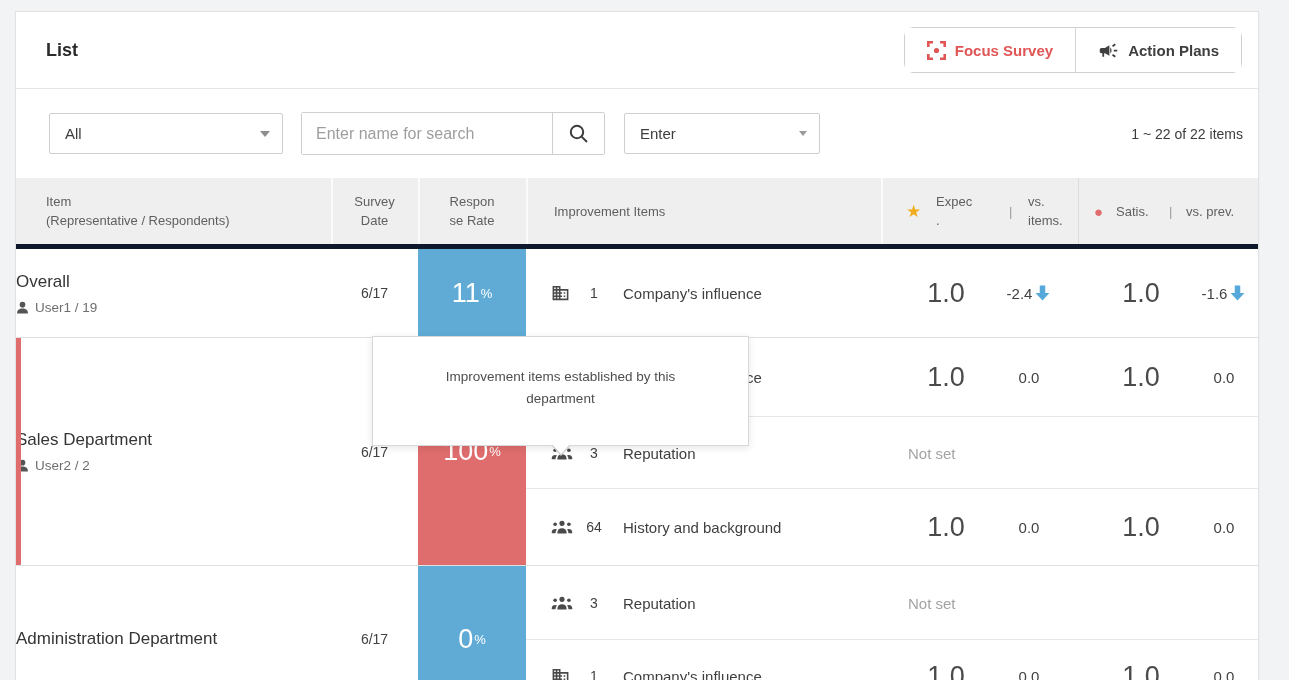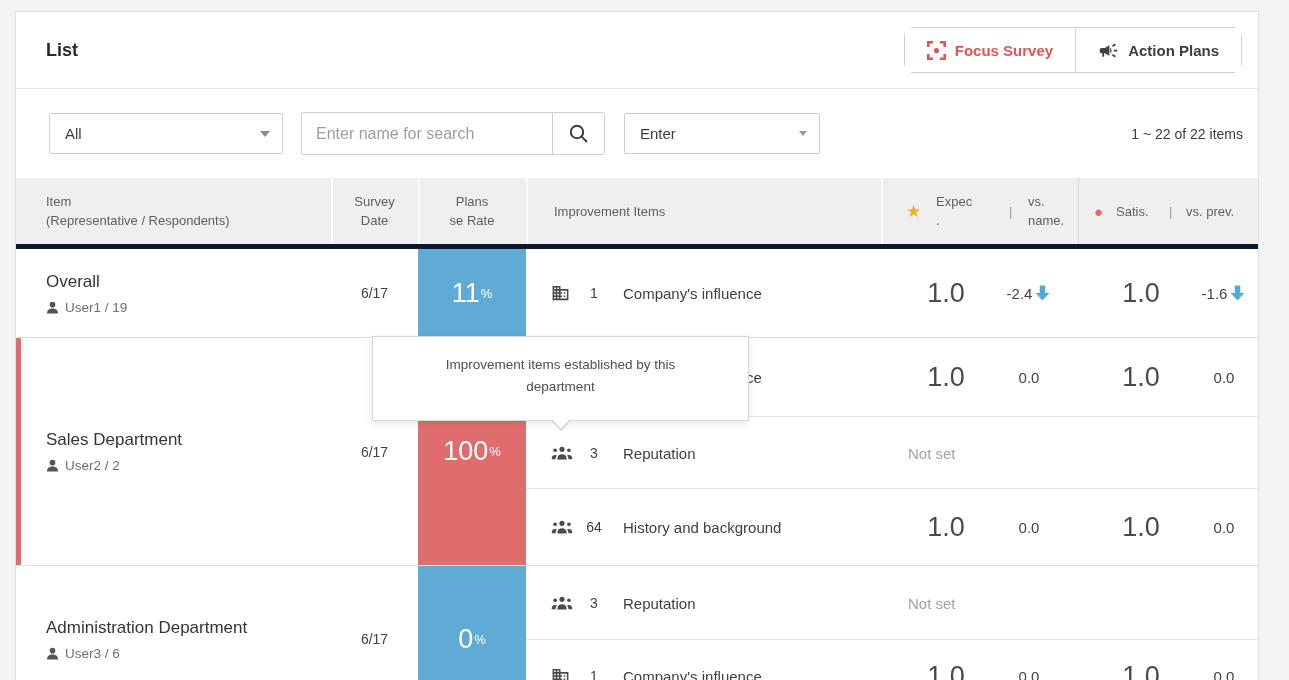--- a/index.html
+++ b/index.html
@@ -42,21 +42,21 @@
   .th.center { text-align:center; }
   .vline { position:absolute; top:0; bottom:0; width:2px; background:#fbfbfb; }
   .vline.gray { width:1px; background:#dcdcdc; }
   .star { color:#f0ad1e; font-size:17px; }
   .dot { color:#e06c6c; font-size:15px; }
   .sep { color:#9b9b9b; }
 
   
   .group { position:relative; display:flex; border-bottom:1px solid #e0e0e0; }
   .stripe { position:absolute; left:0; top:0; bottom:0; width:5px; background:#e06d6d; }
-  .cell-item { width:315px; display:flex; flex-direction:column; justify-content:center; padding-left:30px; }
+  .cell-item { width:315px; display:flex; flex-direction:column; justify-content:center; }
   .dept-name { font-size:17px; color:#353535; }
   .dept-user { margin-top:8px; display:flex; align-items:center; gap:6px; font-size:13.5px; color:#6e6e6e; }
   .cell-date { width:87px; display:flex; align-items:center; justify-content:center; font-size:14px; color:#424242; }
   .cell-rate { width:108px; display:flex; align-items:center; justify-content:center; color:#fff; }
   .cell-rate.blue { background:#5fabd5; }
   .cell-rate.red { background:#e06d6d; }
   .rate-num { font-size:27px; }
   .rate-unit { font-size:13px; margin-left:1px; }
   .cell-items { flex:1; }
   .subrow { position:relative; height:75px; }
@@ -66,21 +66,21 @@
   .sr-num { left:50px; width:36px; text-align:center; font-size:14px; color:#3f3f3f; }
   .sr-label { left:97px; font-size:15px; color:#3f3f3f; white-space:nowrap; }
   .score { width:80px; text-align:center; font-size:27px; font-weight:300; color:#4a4a4a; }
   .score.expec { left:380px; } .score.satis { left:575px; }
   .delta { width:66px; display:flex; align-items:center; justify-content:center; gap:2px;
     font-size:15px; color:#424242; }
   .delta.expec { left:470px; } .delta.satis { left:665px;justify-content:center; }
   .notset { left:382px; font-size:15px; color:#a3a3a3; }
 
   
-  .tooltip { position:absolute; left:372px; top:336px; width:377px; height:85px; background:#fff;
+  .tooltip { position:absolute; left:372px; top:336px; width:377px; height:110px; background:#fff;
     border:1px solid #d8d8d8; box-shadow:0 2px 8px rgba(0,0,0,.10); z-index:10;
     display:flex; align-items:center; justify-content:center; padding:4px 50px 10px 50px; }
   .tooltip-text { font-size:13.5px; line-height:22px; color:#4e4e4e; text-align:center; }
   .tip-caret-outer, .tip-caret-inner { position:absolute; left:50%; width:0; height:0; }
   .tip-caret-outer { bottom:-11px; margin-left:-10px; border-left:10px solid transparent;
     border-right:10px solid transparent; border-top:11px solid #d0d0d0; }
   .tip-caret-inner { bottom:-9px; margin-left:-9px; border-left:9px solid transparent;
     border-right:9px solid transparent; border-top:10px solid #fff; }
 
   svg { display:block; }
@@ -150,36 +150,36 @@
 
     <div class="th" style="left:30px">
       <div>Item</div>
         <div>(Representative / Respondents)</div>
     </div>
     <div class="th center" style="left:315px;width:87px">
       <div>Survey</div>
         <div>Date</div>
     </div>
     <div class="th center" style="left:402px;width:108px">
-      <div>Plans</div>
+      <div>Respon</div>
         <div>se Rate</div>
     </div>
     <div class="th" style="left:538px">
       <span>Improvement Items</span>
     </div>
 
     <div class="th star" style="left:890px">★</div>
     <div class="th" style="left:920px">
       <div>Expec</div>
         <div>.</div>
     </div>
     <div class="th sep" style="left:993px">|</div>
     <div class="th" style="left:1012px">
       <div>vs.</div>
-        <div>name.</div>
+        <div>items.</div>
     </div>
 
     <div class="th dot" style="left:1078px">●</div>
     <div class="th" style="left:1100px">Satis.</div>
     <div class="th sep" style="left:1153px">|</div>
     <div class="th" style="left:1170px">vs. prev.</div>
   </div>
 
   <div class="group">
     <div class="cell-item">
@@ -297,29 +297,20 @@
         <span class="sr delta satis">
             <span>0.0</span>
           </span>
       </div>
     </div>
   </div>
 
   <div class="group">
     <div class="cell-item">
       <div class="dept-name">Administration Department</div>
-      <div class="dept-user">
-        <span>
-          <svg width="13" height="13" viewBox="0 0 12 12" fill="#555">
-            <circle cx="6" cy="3.4" r="2.6"></circle>
-              <path d="M1 11c0-2.7 2.2-4.1 5-4.1s5 1.4 5 4.1v.6H1z"></path>
-          </svg>
-        </span>
-        <span>User3 / 6</span>
-      </div>
     </div>
     <div class="cell-date">6/17</div>
     <div class="cell-rate blue">
       <span class="rate-num">0</span>
         <span class="rate-unit">%</span>
     </div>
     <div class="cell-items">
       <div class="subrow" style="height:73px">
         <span class="sr sr-icon">
           <svg width="22" height="16" viewBox="0 0 24 16" fill="#4a4a4a">

